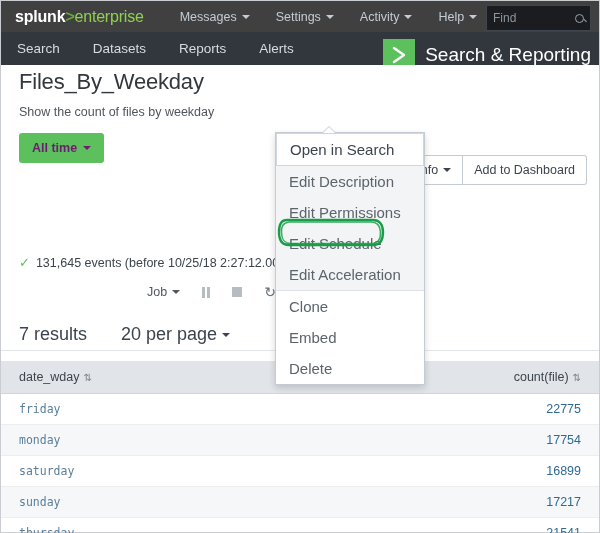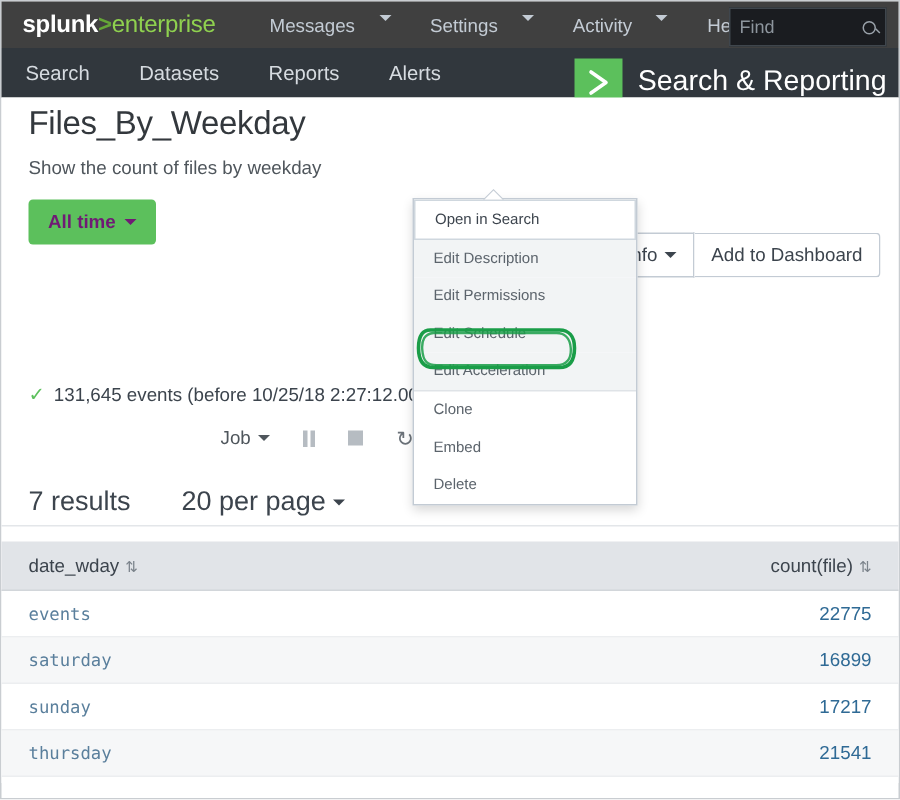--- a/index.html
+++ b/index.html
@@ -31,21 +31,21 @@
     letter-spacing: -0.2px;
     color: #ffffff;
     white-space: nowrap;
   }
   .logo .gt { color: #65a637; font-weight: bold; }
   .logo .ent { color: #8fd14f; font-weight: normal; }
 
   .topmenu { display: flex; align-items: center; margin-left: 36px; gap: 26px; }
   .topmenu .mi {
     color: #c3cbd4; font-size: 12.5px; white-space: nowrap;
-    display: flex; gap: 16px; cursor: pointer;
+    display: flex; align-items: center; gap: 5px; cursor: pointer;
   }
   .caret {
     width: 0; height: 0;
     border-left: 4px solid transparent;
     border-right: 4px solid transparent;
     border-top: 4px solid currentColor;
     display: inline-block;
   }
 
   .findbox {
@@ -195,21 +195,21 @@
     border-bottom: 7px solid #c3cbd4;
   }
   .dropdown::after {
     content: ""; position: absolute; top: -6px; left: 47px;
     width: 0; height: 0;
     border-left: 6px solid transparent;
     border-right: 6px solid transparent;
     border-bottom: 6px solid #ffffff;
   }
   .dd-item {
-    padding: 7px 13px; font-size: 10px; color: #5c646c;
+    padding: 7px 13px; font-size: 15px; color: #5c646c;
     background: #f2f4f5; cursor: pointer; white-space: nowrap;
   }
   .dd-item.hover { background: #ffffff; color: #3c444d; border: 1px solid #cfd7de; }
   .dd-sep { border-top: 1px solid #dfe3e7; }
   .dd-item.plain { background: #ffffff; color: #5c646c; }
 
   
   .annot {
     position: absolute; left: 1px; top: 84px;
     width: 108px; height: 31px; pointer-events: none; z-index: 30;
@@ -327,22 +327,26 @@
           <th>
             <span>date_wday</span><span class="sortic">⇅</span>
           </th>
           <th class="num">
             <span>count(file)</span><span class="sortic">⇅</span>
           </th>
         </tr>
       </thead>
       <tbody>
         <tr>
-          <td>events</td>
+          <td>friday</td>
           <td class="num">22775</td>
+        </tr>
+        <tr>
+          <td>monday</td>
+          <td class="num">17754</td>
         </tr>
         <tr>
           <td>saturday</td>
           <td class="num">16899</td>
         </tr>
         <tr>
           <td>sunday</td>
           <td class="num">17217</td>
         </tr>
         <tr>

